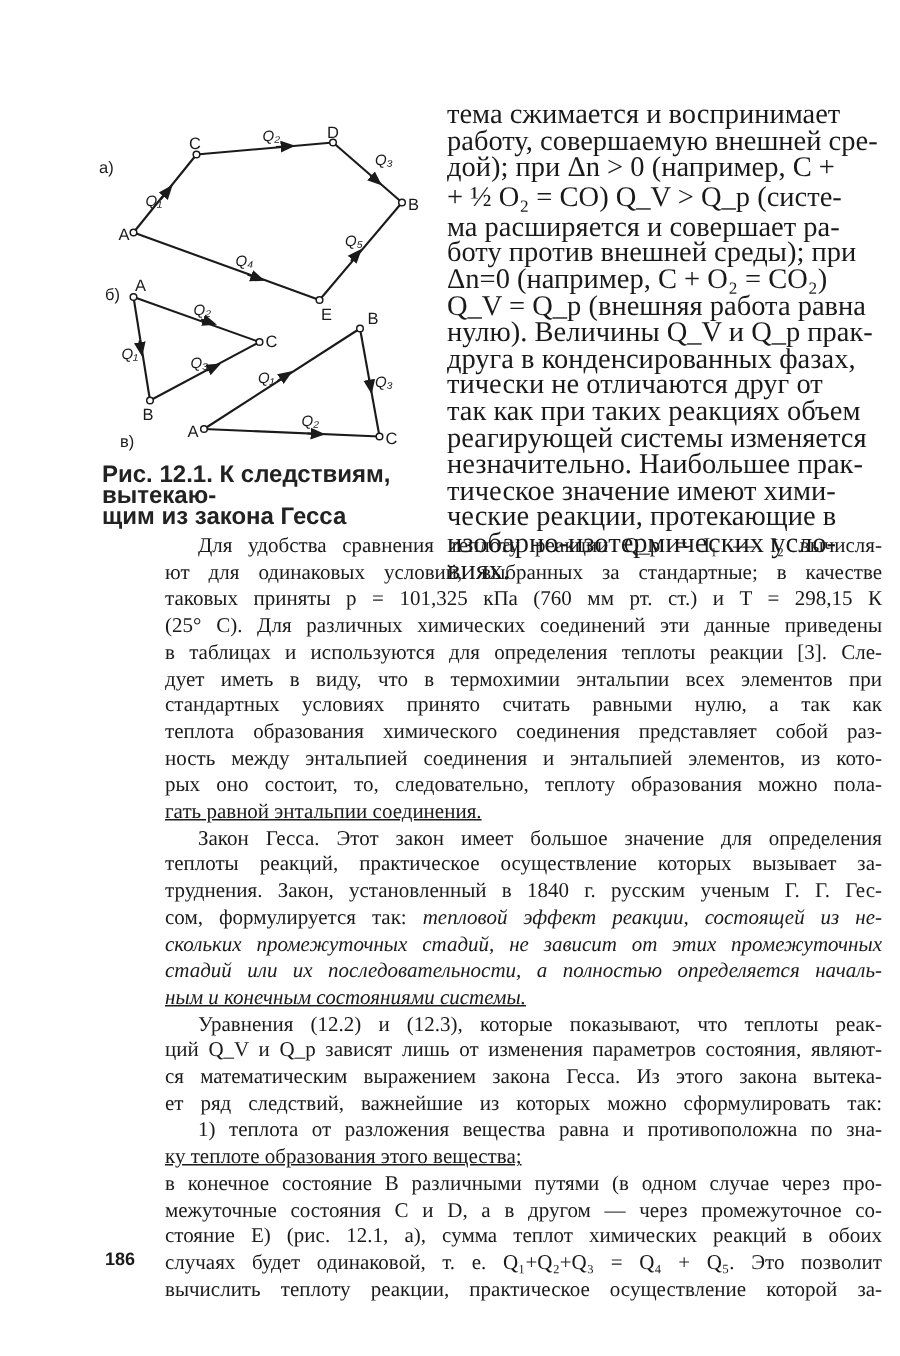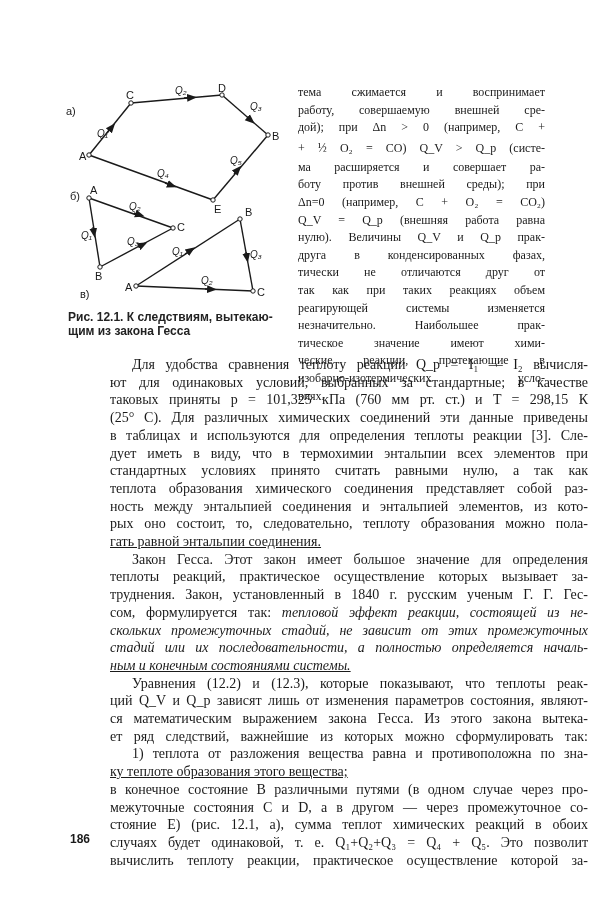--- a/index.html
+++ b/index.html
@@ -3,22 +3,22 @@
 <meta charset="utf-8">
 <style>
   html, body { margin:0; padding:0; background:#ffffff; }
   body { width:600px; height:904px; position:relative; overflow:hidden;
          font-family:"Liberation Serif", "DejaVu Serif", serif; color:#1a1a1a; }
   .page { position:absolute; left:0; top:0; width:600px; height:904px; }
   svg.fig { position:absolute; left:0; top:0; width:600px; height:904px; pointer-events:none; }
   .fig text { font-family:"Liberation Sans", sans-serif; font-style:italic; font-size:10px; fill:#1a1a1a; }
   .fig .lbl { font-size:11px; font-style:normal; }
   .caption { position:absolute; left:68px; top:310px; width:222px; font-family:"Liberation Sans", sans-serif;
-             font-weight:bold; font-size:12px; line-height:14px; color:#222; }
-  .rcol { position:absolute; left:298px; top:84px; width:247px; font-size:12px; line-height:17.6px;
+             font-weight:bold; font-size:16px; line-height:14px; color:#222; }
+  .rcol { position:absolute; left:298px; top:68px; width:247px; font-size:19px; line-height:17.6px;
           text-align:justify; }
   .rcol .ln { display:block; text-align:justify; text-align-last:justify; white-space:nowrap; }
   .rcol .ln.last { text-align-last:left; }
   .main { position:absolute; left:68px; top:356px; width:478px; font-size:14px; line-height:17.7px;margin-left:42px; }
   .main .ln { display:block; text-align:justify; text-align-last:justify; white-space:nowrap; }
   .main .ln.last { text-align-last:left;text-decoration:underline; }
   .main .ind { padding-left:22px; }
   i, .it { font-style:italic; }
   b { font-weight:normal; }
   .pagenum { position:absolute; left:70px; top:832px; font-family:"Liberation Sans", sans-serif;

